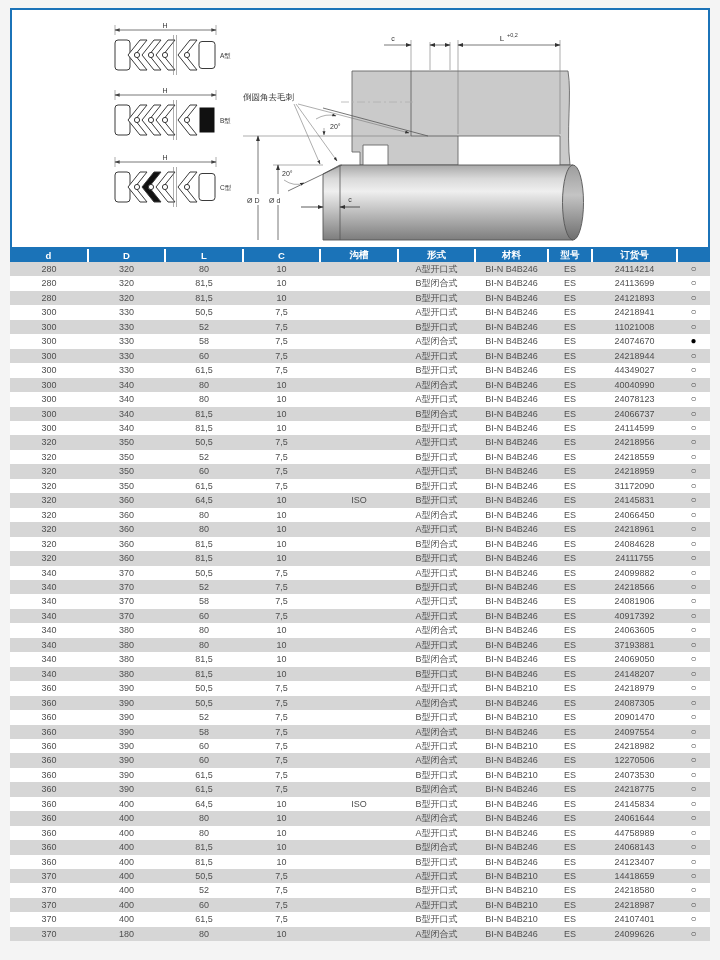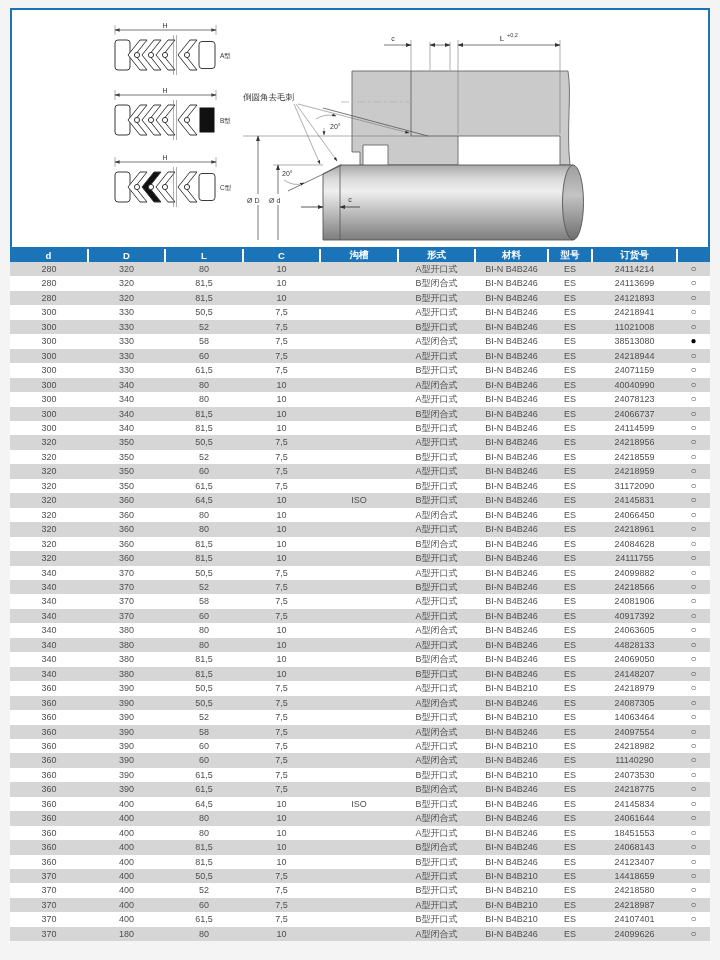--- a/index.html
+++ b/index.html
@@ -292,21 +292,21 @@
         </tr>
         <tr>
           <td>300</td>
           <td>330</td>
           <td>58</td>
           <td>7,5</td>
           <td></td>
           <td>A型闭合式</td>
           <td>BI-N B4B246</td>
           <td>ES</td>
-          <td>38513080</td>
+          <td>24074670</td>
           <td class="mk filled">●</td>
         </tr>
         <tr class="alt">
           <td>300</td>
           <td>330</td>
           <td>60</td>
           <td>7,5</td>
           <td></td>
           <td>A型开口式</td>
           <td>BI-N B4B246</td>
@@ -316,21 +316,21 @@
         </tr>
         <tr>
           <td>300</td>
           <td>330</td>
           <td>61,5</td>
           <td>7,5</td>
           <td></td>
           <td>B型开口式</td>
           <td>BI-N B4B246</td>
           <td>ES</td>
-          <td>24071159</td>
+          <td>44349027</td>
           <td class="mk">○</td>
         </tr>
         <tr class="alt">
           <td>300</td>
           <td>340</td>
           <td>80</td>
           <td>10</td>
           <td></td>
           <td>A型闭合式</td>
           <td>BI-N B4B246</td>
@@ -544,21 +544,21 @@
         </tr>
         <tr class="alt">
           <td>340</td>
           <td>380</td>
           <td>80</td>
           <td>10</td>
           <td></td>
           <td>A型开口式</td>
           <td>BI-N B4B246</td>
           <td>ES</td>
-          <td>44828133</td>
+          <td>37193881</td>
           <td class="mk">○</td>
         </tr>
         <tr>
           <td>340</td>
           <td>380</td>
           <td>81,5</td>
           <td>10</td>
           <td></td>
           <td>B型闭合式</td>
           <td>BI-N B4B246</td>
@@ -604,21 +604,21 @@
         </tr>
         <tr>
           <td>360</td>
           <td>390</td>
           <td>52</td>
           <td>7,5</td>
           <td></td>
           <td>B型开口式</td>
           <td>BI-N B4B210</td>
           <td>ES</td>
-          <td>14063464</td>
+          <td>20901470</td>
           <td class="mk">○</td>
         </tr>
         <tr class="alt">
           <td>360</td>
           <td>390</td>
           <td>58</td>
           <td>7,5</td>
           <td></td>
           <td>A型闭合式</td>
           <td>BI-N B4B246</td>
@@ -640,21 +640,21 @@
         </tr>
         <tr class="alt">
           <td>360</td>
           <td>390</td>
           <td>60</td>
           <td>7,5</td>
           <td></td>
           <td>A型闭合式</td>
           <td>BI-N B4B246</td>
           <td>ES</td>
-          <td>11140290</td>
+          <td>12270506</td>
           <td class="mk">○</td>
         </tr>
         <tr>
           <td>360</td>
           <td>390</td>
           <td>61,5</td>
           <td>7,5</td>
           <td></td>
           <td>B型开口式</td>
           <td>BI-N B4B210</td>
@@ -700,21 +700,21 @@
         </tr>
         <tr>
           <td>360</td>
           <td>400</td>
           <td>80</td>
           <td>10</td>
           <td></td>
           <td>A型开口式</td>
           <td>BI-N B4B246</td>
           <td>ES</td>
-          <td>18451553</td>
+          <td>44758989</td>
           <td class="mk">○</td>
         </tr>
         <tr class="alt">
           <td>360</td>
           <td>400</td>
           <td>81,5</td>
           <td>10</td>
           <td></td>
           <td>B型闭合式</td>
           <td>BI-N B4B246</td>

